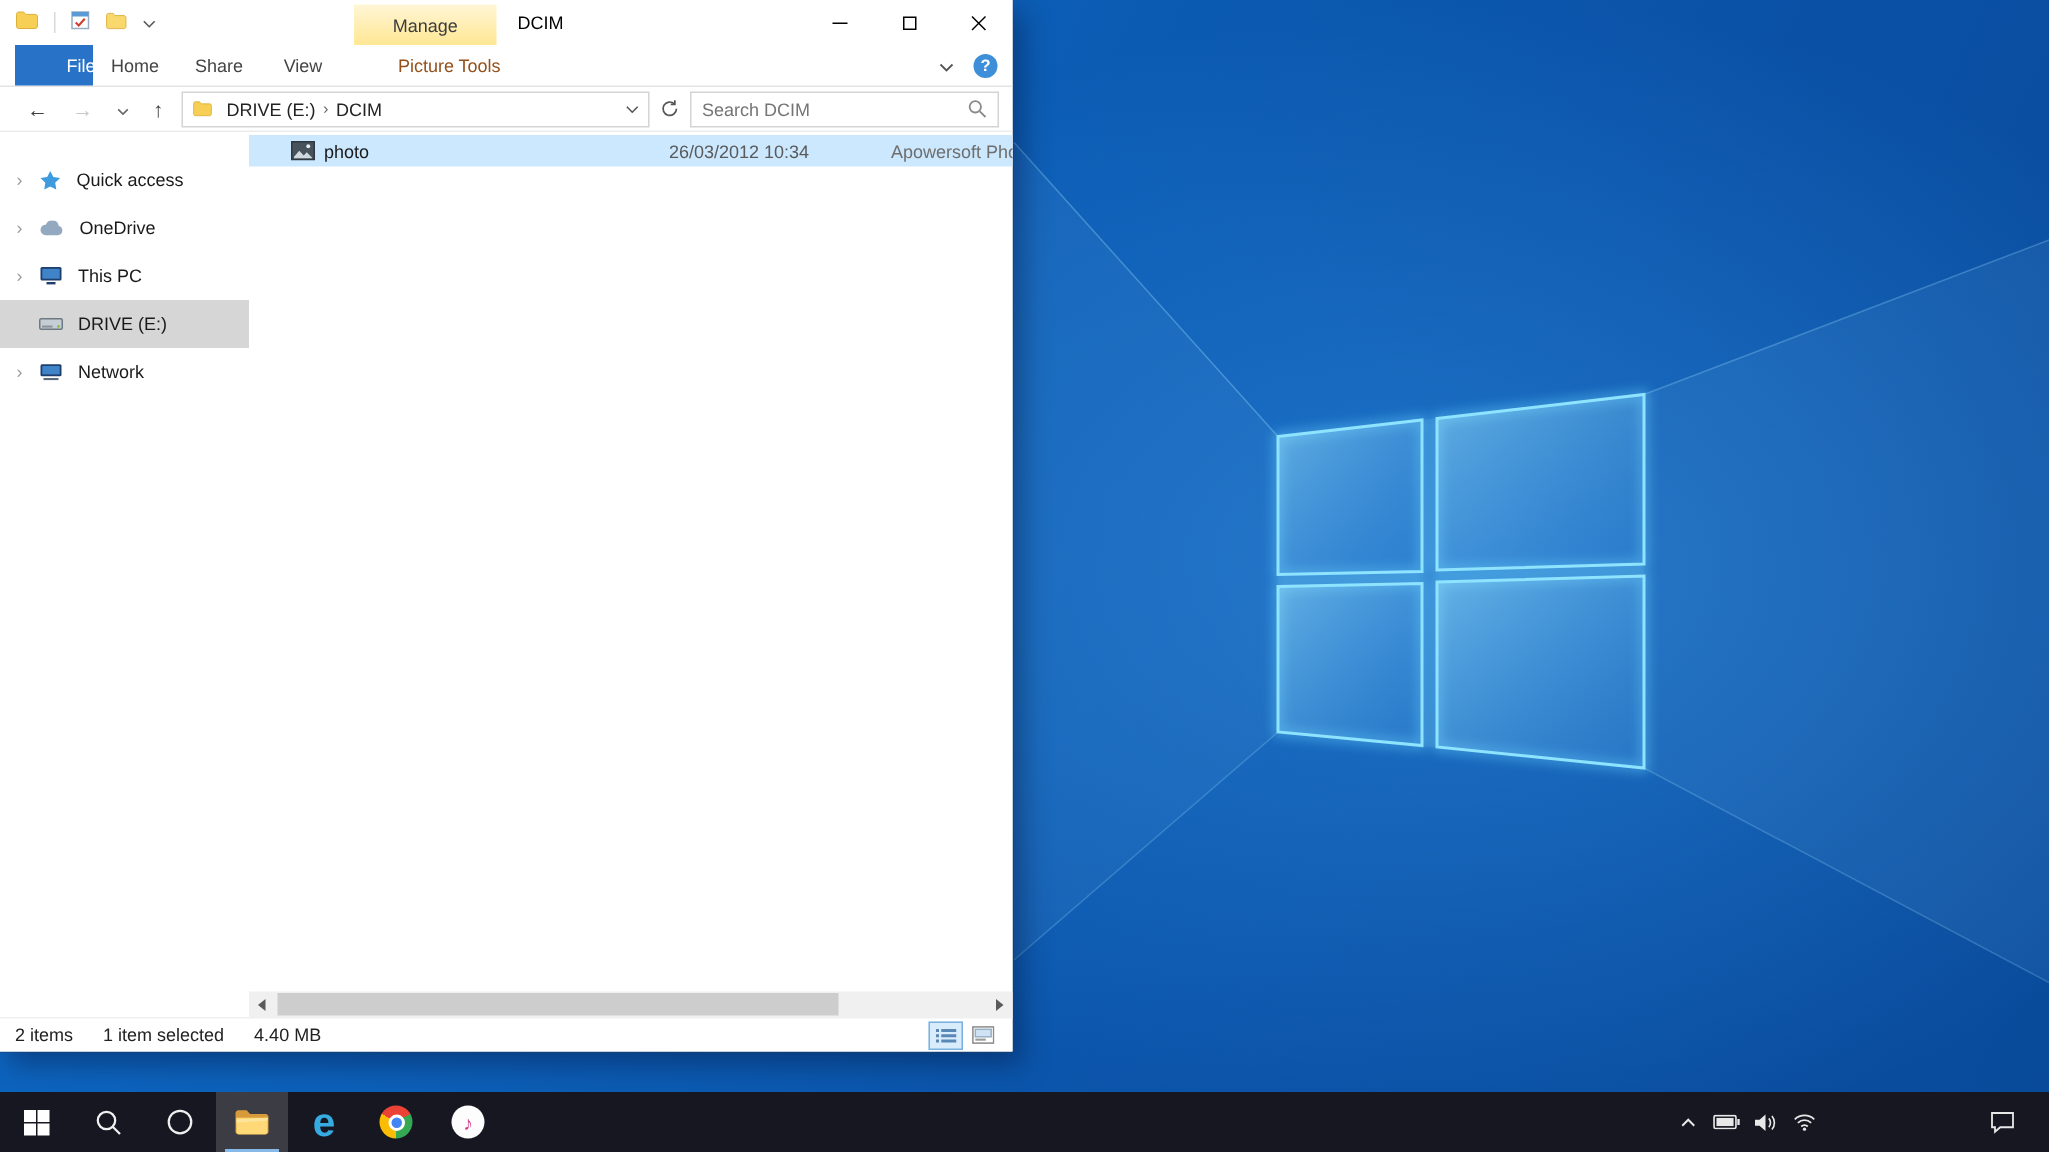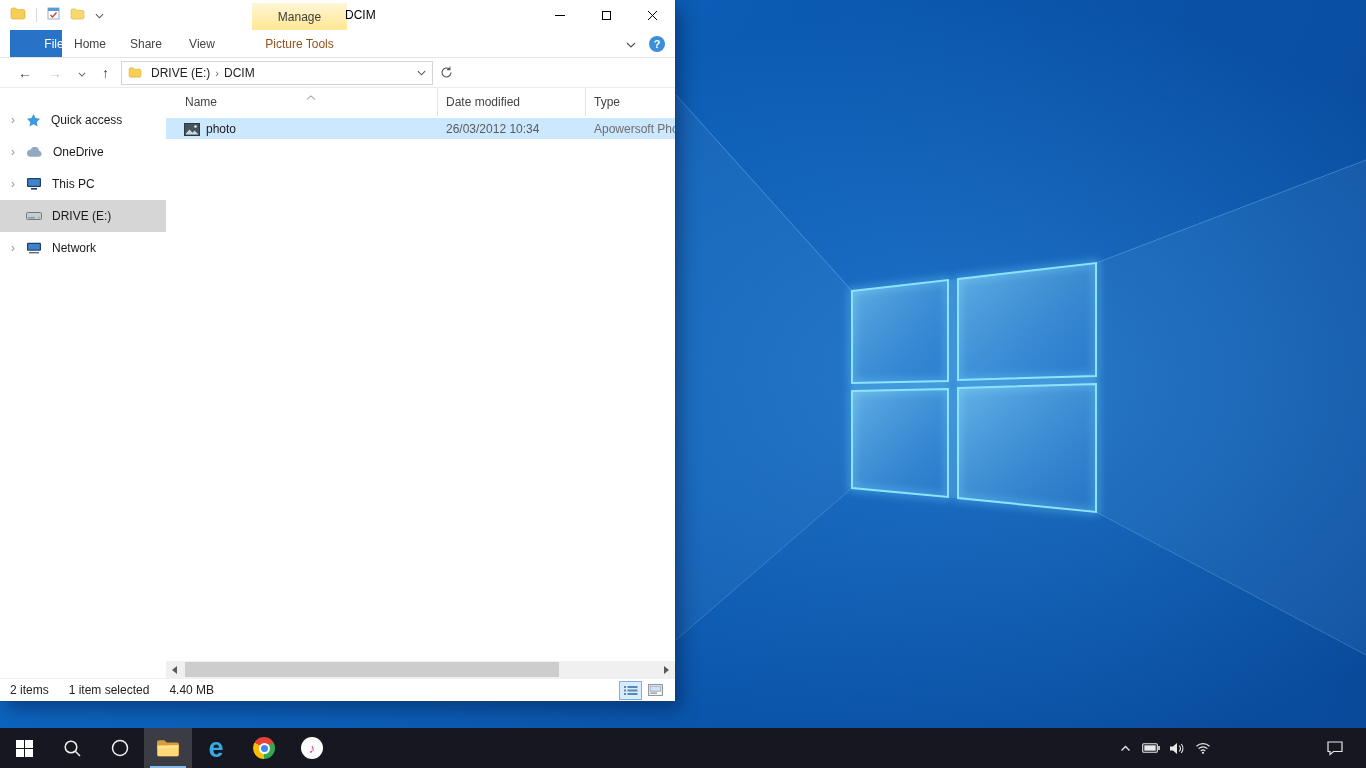--- a/index.html
+++ b/index.html
@@ -16,21 +16,21 @@
   
   .explorer { position:absolute; left:0; top:0; width:675px; height:701px; background:#fff;
     box-shadow: 0 0 0 1px rgba(40,60,90,0.35), 6px 8px 18px rgba(0,0,30,0.35);
     display:flex; flex-direction:column; }
 
   
   .titlebar { height:30px; position:relative; display:flex; align-items:center; background:#fff; flex:0 0 auto; }
   .qat { display:flex; align-items:center; gap:10px; padding-left:10px; height:100%; }
   .qat-sep { width:1px; height:14px; background:#d9d9d9; }
   .manage-tab { position:absolute; left:236px; top:3px; width:95px; height:27px;
-    background:linear-gradient(#fff6d6,#ffe793); display:flex; align-items:center; justify-content:center; color:#3c3c3c;margin-left:16px; }
+    background:linear-gradient(#fff6d6,#ffe793); display:flex; align-items:center; justify-content:center; color:#3c3c3c; }
   .win-title { position:absolute; left:345px; top:0; height:30px; display:flex; align-items:center; color:#000; }
   .win-controls { position:absolute; right:0; top:0; height:30px; display:flex; }
   .win-btn { width:46px; height:30px; display:flex; align-items:center; justify-content:center; }
   .ic-min { width:10px; height:1px; background:#000; }
   .ic-max { width:9px; height:9px; border:1px solid #000; }
 
   
   .tabrow { height:28px; position:relative; display:flex; align-items:stretch; border-bottom:1px solid #e4e4e4; background:#fff; flex:0 0 auto; }
   .file-tab { margin-left:10px; width:52px; background:#2873c8; color:#fff; display:flex; align-items:center; justify-content:center;padding-left:36px; }
   .rtab { width:56px; display:flex; align-items:center; justify-content:center; color:#444; }
@@ -66,21 +66,21 @@
   .col-headers { height:28px; display:flex; align-items:center; color:#444; position:relative; flex:0 0 auto; }
   .col-h { height:100%; display:flex; align-items:center; }
   .col-name { width:272px; padding-left:19px; border-right:1px solid #e3e3e3; }
   .col-date { width:148px; padding-left:8px; border-right:1px solid #e3e3e3; }
   .col-type { flex:1; padding-left:8px; }
   .sort-ind { position:absolute; left:140px; top:1px; }
 
   .rows { flex:1; padding-top:2px; }
   .frow { height:21px; display:flex; align-items:center; }
   .frow.sel { background:#cce8ff; }
-  .cell-name { width:272px; display:flex; align-items:flex-end; padding-left:18px; gap:6px; overflow:hidden; }
+  .cell-name { width:272px; display:flex; align-items:flex-start; padding-left:28px; gap:6px; overflow:hidden; }
   .cell-date { width:148px; padding-left:8px; color:#5a5a5a; }
   .cell-type { flex:1; padding-left:8px; color:#6e6e6e; white-space:nowrap; overflow:hidden; }
 
   .hscroll { height:17px; background:#f0f0f0; position:relative; flex:0 0 auto; display:flex; align-items:center; justify-content:space-between; }
   .hs-btn { width:17px; height:17px; display:flex; align-items:center; justify-content:center; }
   .tri-l { width:0; height:0; border-top:4px solid transparent; border-bottom:4px solid transparent; border-right:5px solid #5a5a5a; }
   .tri-r { width:0; height:0; border-top:4px solid transparent; border-bottom:4px solid transparent; border-left:5px solid #5a5a5a; }
   .hs-thumb { position:absolute; left:19px; top:1px; width:374px; height:15px; background:#cdcdcd; }
 
   .statusbar { height:23px; border-top:1px solid #f0f0f0; display:flex; align-items:center; padding-left:10px; background:#fff; flex:0 0 auto; color:#222; }
@@ -228,20 +228,27 @@
               <path d="M1 1l4 4 4-4" stroke="#555" fill="none" stroke-width="1.2"></path>
             </svg>
         </span>
       </div>
       <span class="refresh-btn">
         <svg width="13" height="13" viewBox="0 0 16 16">
             <path d="M13.5 8a5.5 5.5 0 1 1-1.7-4" fill="none" stroke="#555" stroke-width="1.4"></path>
             <path d="M12.2 1v3.4H8.8" fill="none" stroke="#555" stroke-width="1.4"></path>
           </svg>
       </span>
+      <div class="search-box">
+        <input placeholder="Search DCIM" style="">
+        <svg width="13" height="13" viewBox="0 0 13 13">
+            <circle cx="5.2" cy="5.2" r="3.8" fill="none" stroke="#8a8a8a" stroke-width="1.2"></circle>
+            <line x1="8.2" y1="8.2" x2="12" y2="12" stroke="#8a8a8a" stroke-width="1.2"></line>
+          </svg>
+      </div>
     </div>
 
     <div class="ebody">
       <div class="sidebar">
 
         <div class="side-item">
           <span class="expander">›</span>
           <svg width="15" height="15" viewBox="0 0 16 16">
               <path d="M8 1l2.2 4.4 4.8.7-3.5 3.4.8 4.8L8 12l-4.3 2.3.8-4.8L1 6.1l4.8-.7z" fill="#3e9bdd"></path>
             </svg>
@@ -281,30 +288,20 @@
               <rect x="1" y="0.8" width="14" height="8" rx="1" fill="#1e3f6e"></rect>
               <rect x="2.2" y="2" width="11.6" height="5.6" fill="#3f83c9"></rect>
               <rect x="3" y="10" width="10" height="1.4" fill="#5a6b7c"></rect>
             </svg>
           <span class="lbl">Network</span>
         </div>
 
       </div>
 
       <div class="filearea">
-        <div class="col-headers">
-          <span class="sort-ind">
-            <svg width="10" height="5" viewBox="0 0 10 5">
-                <path d="M1 4.5L5 0.8 9 4.5" fill="none" stroke="#8a8a8a"></path>
-              </svg>
-          </span>
-          <div class="col-h col-name">Name</div>
-          <div class="col-h col-date">Date modified</div>
-          <div class="col-h col-type">Type</div>
-        </div>
 
         <div class="rows">
           <div class="frow sel">
             <div class="cell-name">
               <svg width="16" height="13" viewBox="0 0 16 13">
                   <rect x="0.5" y="0.5" width="15" height="12" fill="#46535c" stroke="#2e3840"></rect>
                   <path d="M2 10.5l3.5-4 3 3.2 2-2.2 3.5 3.5v.5H2z" fill="#cfd8de"></path>
                   <circle cx="11.5" cy="3.5" r="1.3" fill="#e8eef2"></circle>
                 </svg>
               <span>photo</span>

